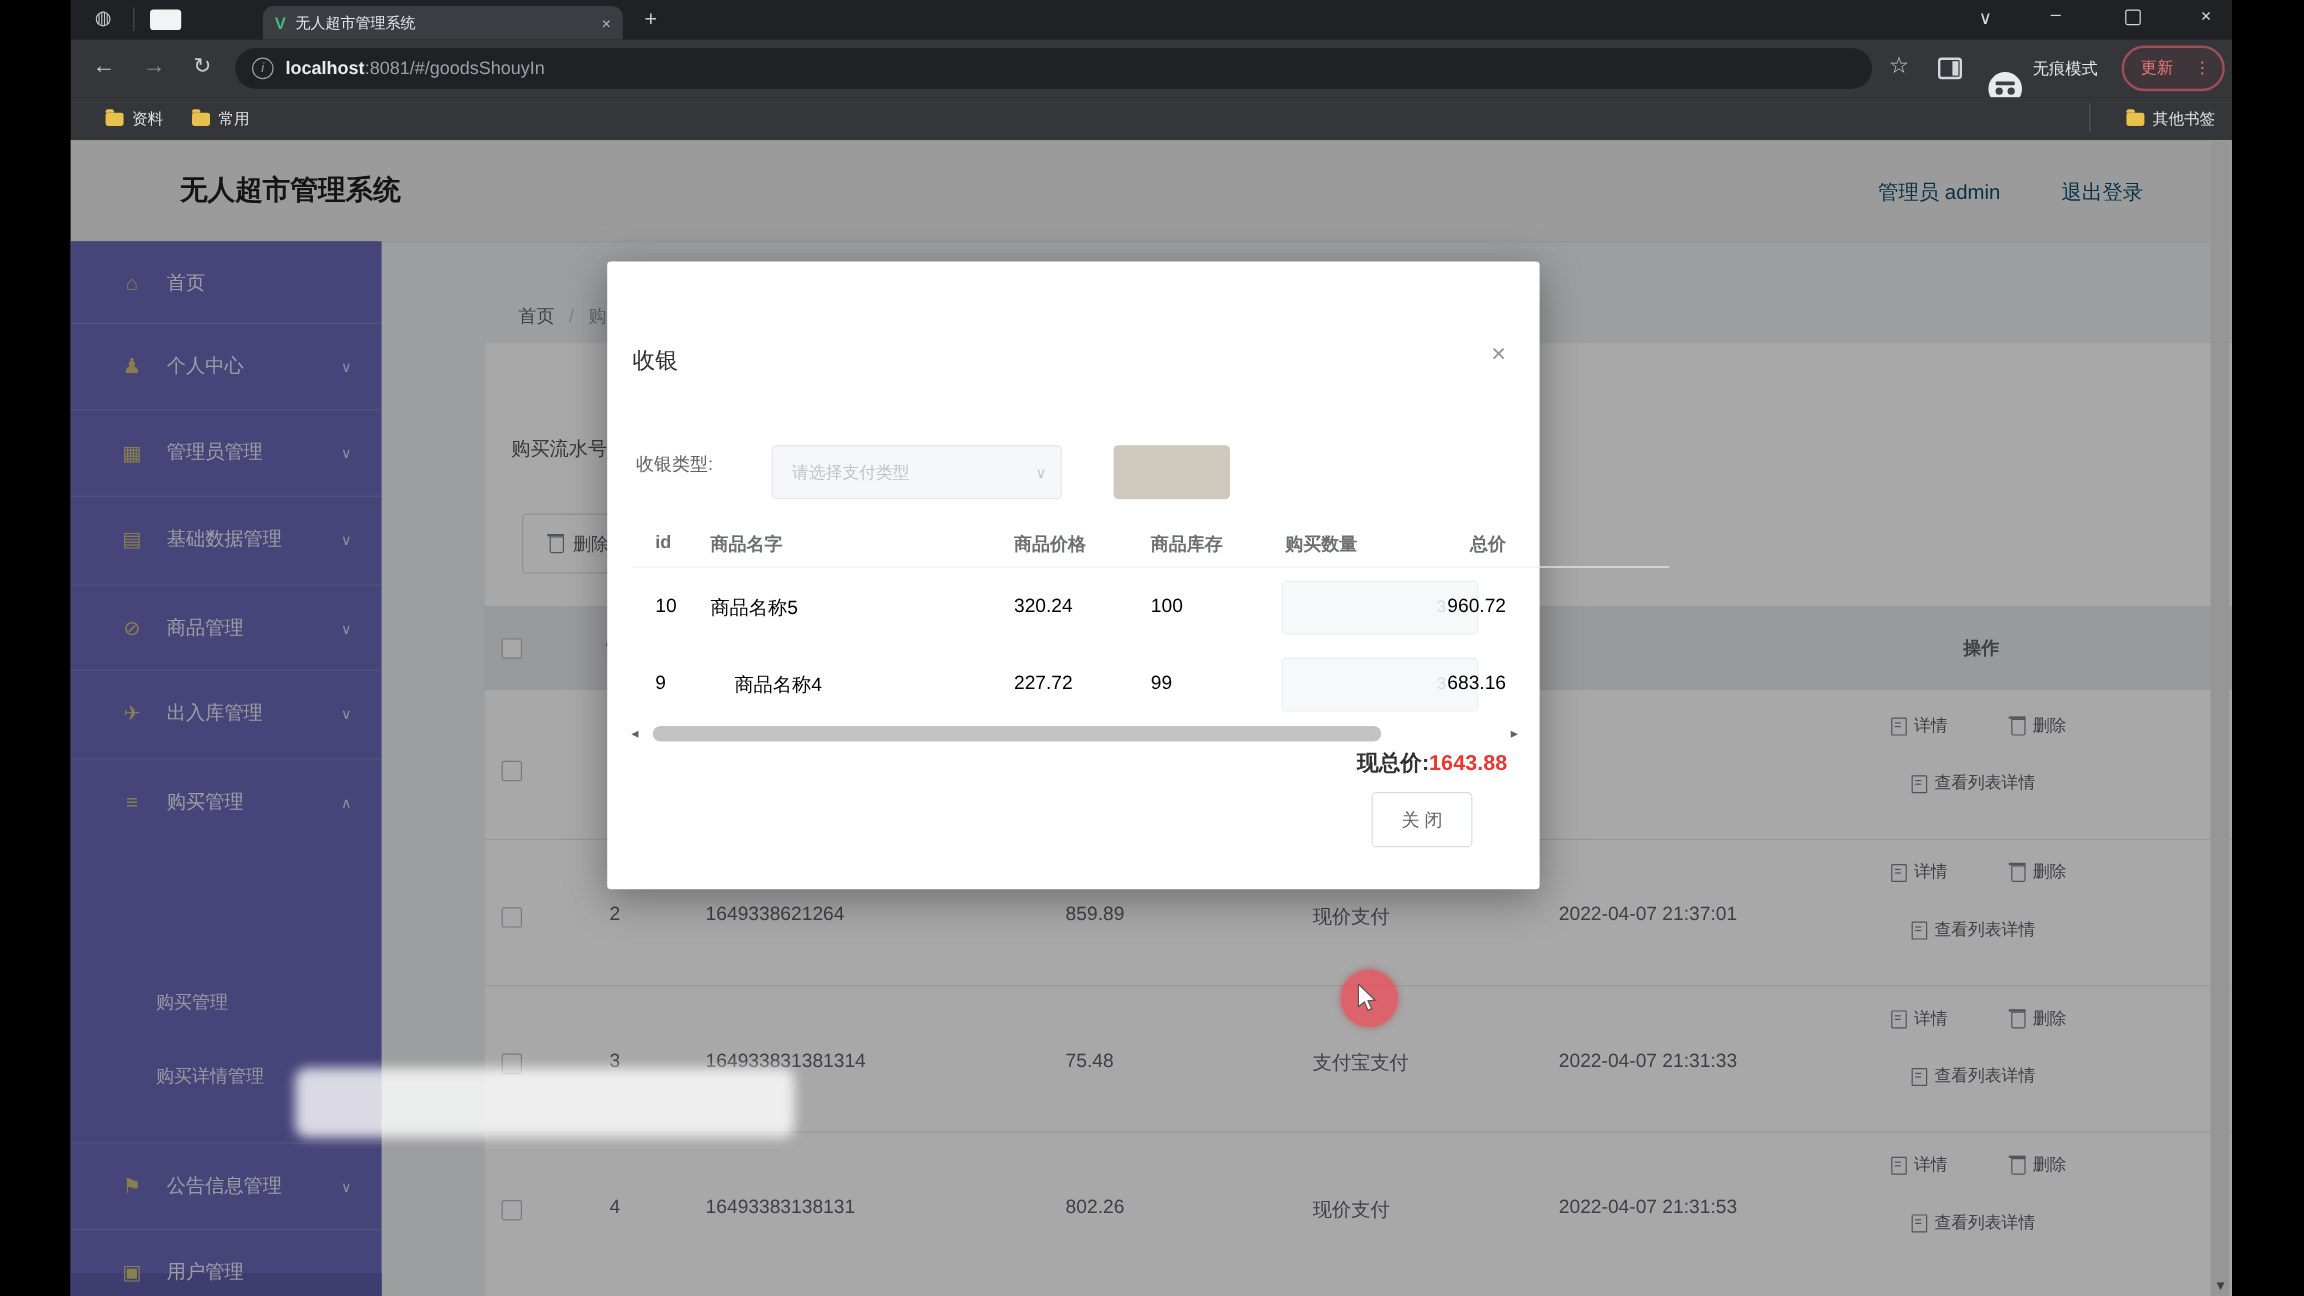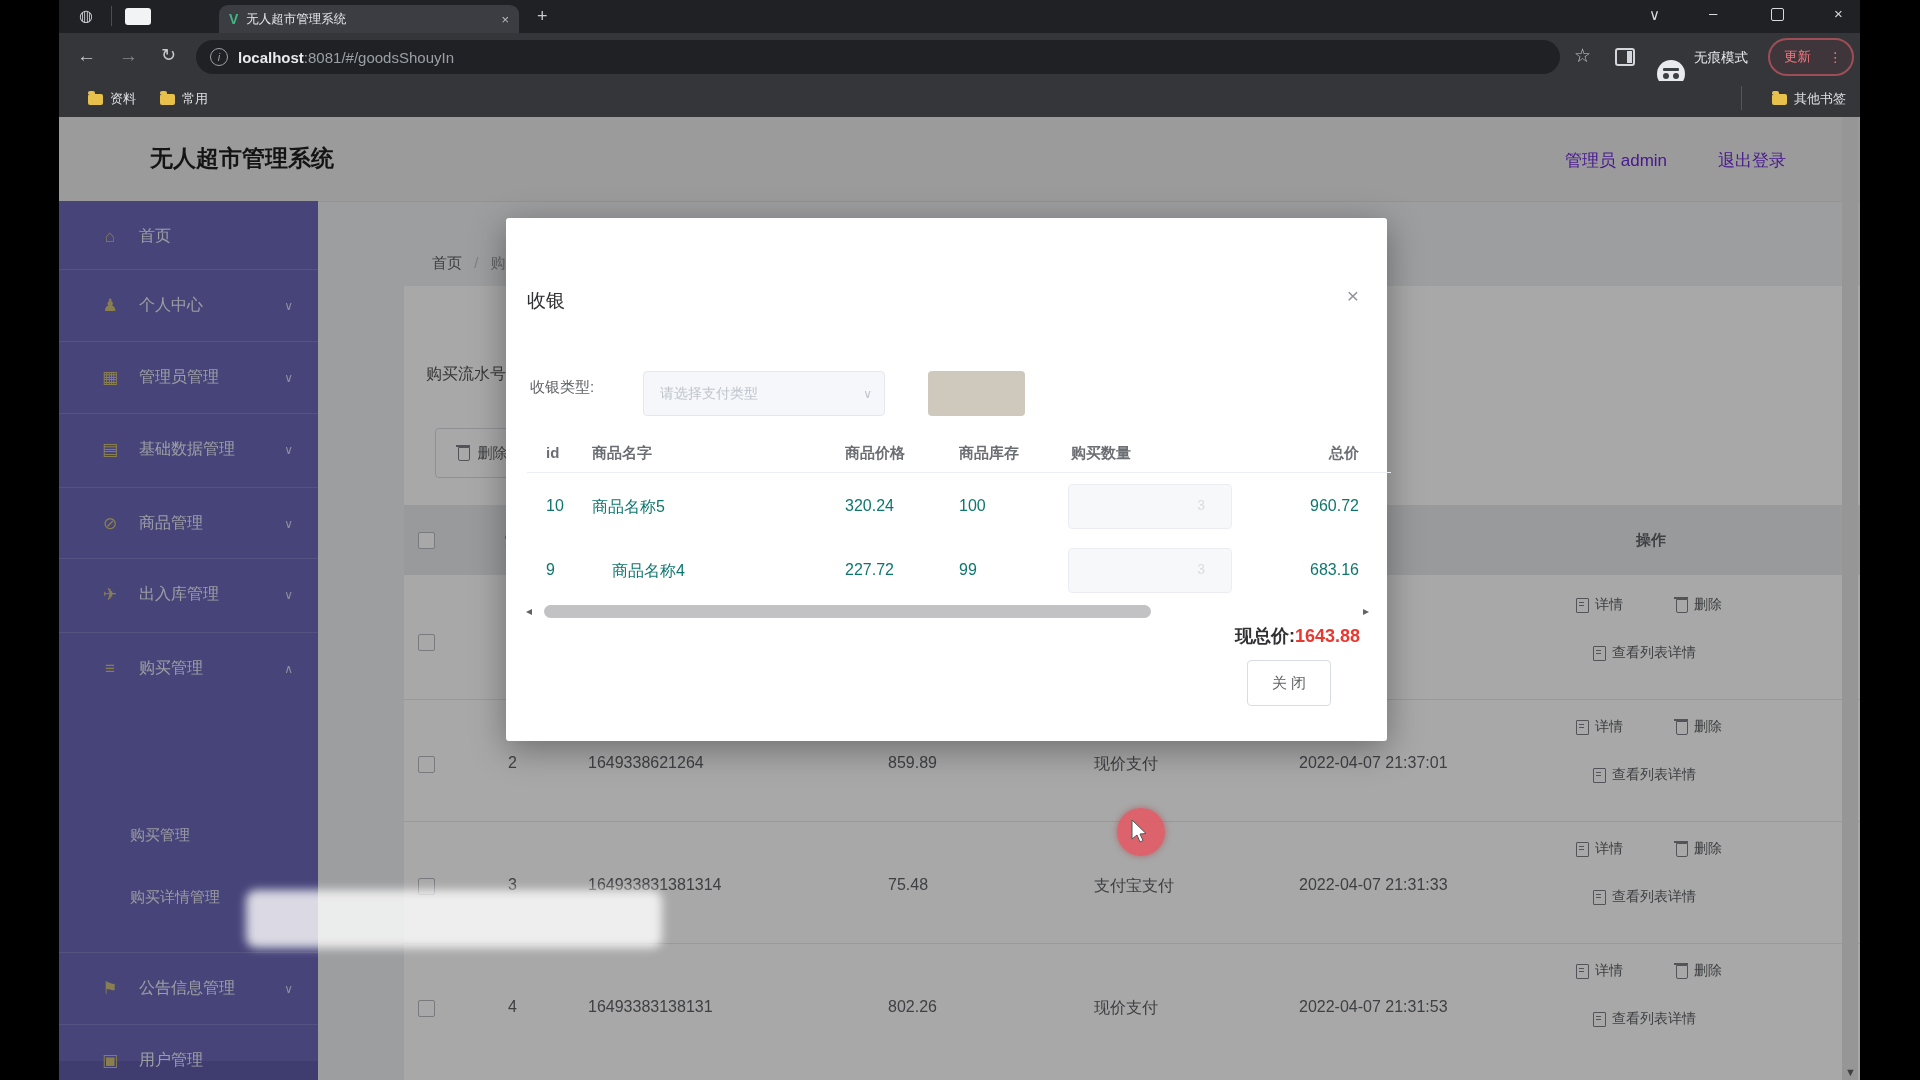--- a/index.html
+++ b/index.html
@@ -33,21 +33,21 @@
   .incog::after{content:"";position:absolute;left:6px;top:13px;width:6px;height:6px;background:#3c4043;border-radius:50%;
                 box-shadow:10px 0 0 #3c4043;}
   #updatepill{position:absolute;left:1709px;top:5px;width:86px;height:38px;border:2px solid #9e4e56;border-radius:20px;
               background:rgba(190,70,80,.08);display:flex;align-items:center;justify-content:space-between;
               padding:0 10px 0 14px;box-sizing:border-box;color:#f0767e;font-size:13.5px;}
 
   
   #page{position:absolute;left:59px;top:117px;width:1801px;height:963px;background:#eef0f2;overflow:hidden;}
   #appheader{position:absolute;left:0;top:0;width:1801px;height:84px;background:#ececec;border-bottom:1px solid #dfdfdf;}
   #apptitle{position:absolute;left:91px;top:26px;font-size:23px;font-weight:bold;color:#1f1f1f;}
-  .hdr-link{position:absolute;top:32px;font-size:17px;color:#6d28d9;text-align:right;}
+  .hdr-link{position:absolute;top:32px;font-size:17px;color:#0c4a6e;text-align:right;}
 
   #sidebar{position:absolute;left:0;top:84px;width:259px;height:879px;background:#6b68b8;}
   #sidebar .lower{position:absolute;left:0;top:860px;width:259px;height:103px;background:#605da9;}
   .side-item{position:absolute;left:0;width:259px;height:71px;display:flex;align-items:center;color:#eceef8;font-size:16px;}
   .side-item .ic{width:20px;text-align:center;margin-left:41px;margin-right:19px;color:#cfc07a;font-size:17px;}
   .side-item .chev{position:absolute;right:25px;color:#d8d8ea;font-size:12px;}
   .side-sub{position:absolute;left:71px;color:#e6e6f4;font-size:15px;}
   .side-div{position:absolute;left:0;width:259px;height:1px;background:rgba(255,255,255,.14);}
 
   #content{position:absolute;left:259px;top:84px;width:1542px;height:879px;}
@@ -68,32 +68,32 @@
   .icon-trash::before{content:"";position:absolute;left:-3px;top:-3px;width:14px;height:1.5px;background:#7d8087;}
 
   
   #pagescroll{position:absolute;left:1783px;top:0;width:16px;height:963px;background:#e4e4e4;}
   #pagescroll .arr{position:absolute;left:3px;bottom:2px;color:#606266;font-size:11px;}
 
   
   #overlay{position:absolute;left:59px;top:117px;width:1801px;height:963px;background:rgba(0,0,0,.34);}
   #blob{position:absolute;left:246px;top:890px;width:416px;height:58px;background:rgba(255,255,255,.8);
         filter:blur(5px);border-radius:10px;}
-  #modal{position:absolute;left:506px;top:218px;width:881px;height:523px;background:#fff;border-radius:3px;
+  #modal{position:absolute;left:506px;top:218px;width:777px;height:523px;background:#fff;border-radius:3px;
          box-shadow:0 8px 34px rgba(0,0,0,.35);}
   #modal-title{position:absolute;left:21px;top:70px;font-size:19px;color:#303133;}
   #modal-close{position:absolute;right:28px;top:66px;font-size:21px;color:#909399;}
   #type-label{position:absolute;left:24px;top:160px;font-size:15px;color:#606266;}
   #type-select{position:absolute;left:137px;top:153px;width:242px;height:45px;background:#f5f7fa;
                border:1px solid #e4e7ed;border-radius:4px;display:flex;align-items:center;box-sizing:border-box;}
   #type-select .ph{margin-left:16px;font-size:14px;color:#c0c4cc;}
   #type-select .chev{position:absolute;right:12px;color:#c0c4cc;font-size:12px;}
   #cash-btn{position:absolute;left:422px;top:153px;width:97px;height:45px;background:#cfc9bd;border-radius:4px;}
   .m-h{position:absolute;top:226px;font-size:15px;color:#6b6e73;font-weight:bold;white-space:nowrap;}
-  .m-c{position:absolute;font-size:16px;color:#0f766e;white-space:nowrap;}
+  .m-c{position:absolute;font-size:16px;color:#000000;white-space:nowrap;}
   #m-sep{position:absolute;left:21px;top:254px;width:864px;height:1px;background:#ebeef5;}
   .qty-input{position:absolute;left:562px;width:164px;height:45px;background:#f5f7fa;border:1px solid #e9ebf0;
              border-radius:4px;box-sizing:border-box;color:#9a9da3;font-size:14px;text-align:right;
              padding:12px 26px 0 0;opacity:.85;}
   .qty-input span{opacity:.35;}
   #m-scroll-thumb{position:absolute;left:38px;top:387px;width:607px;height:13px;background:#c2c2c5;border-radius:7px;}
   .m-scroll-arr{position:absolute;top:386px;color:#606266;font-size:12px;}
   #m-total{position:absolute;right:27px;top:406px;font-size:18px;font-weight:bold;color:#303133;white-space:nowrap;}
   #m-total .red{color:#e8382f;}
   #m-close-btn{position:absolute;right:56px;top:442px;width:84px;height:46px;font-size:15px;}

